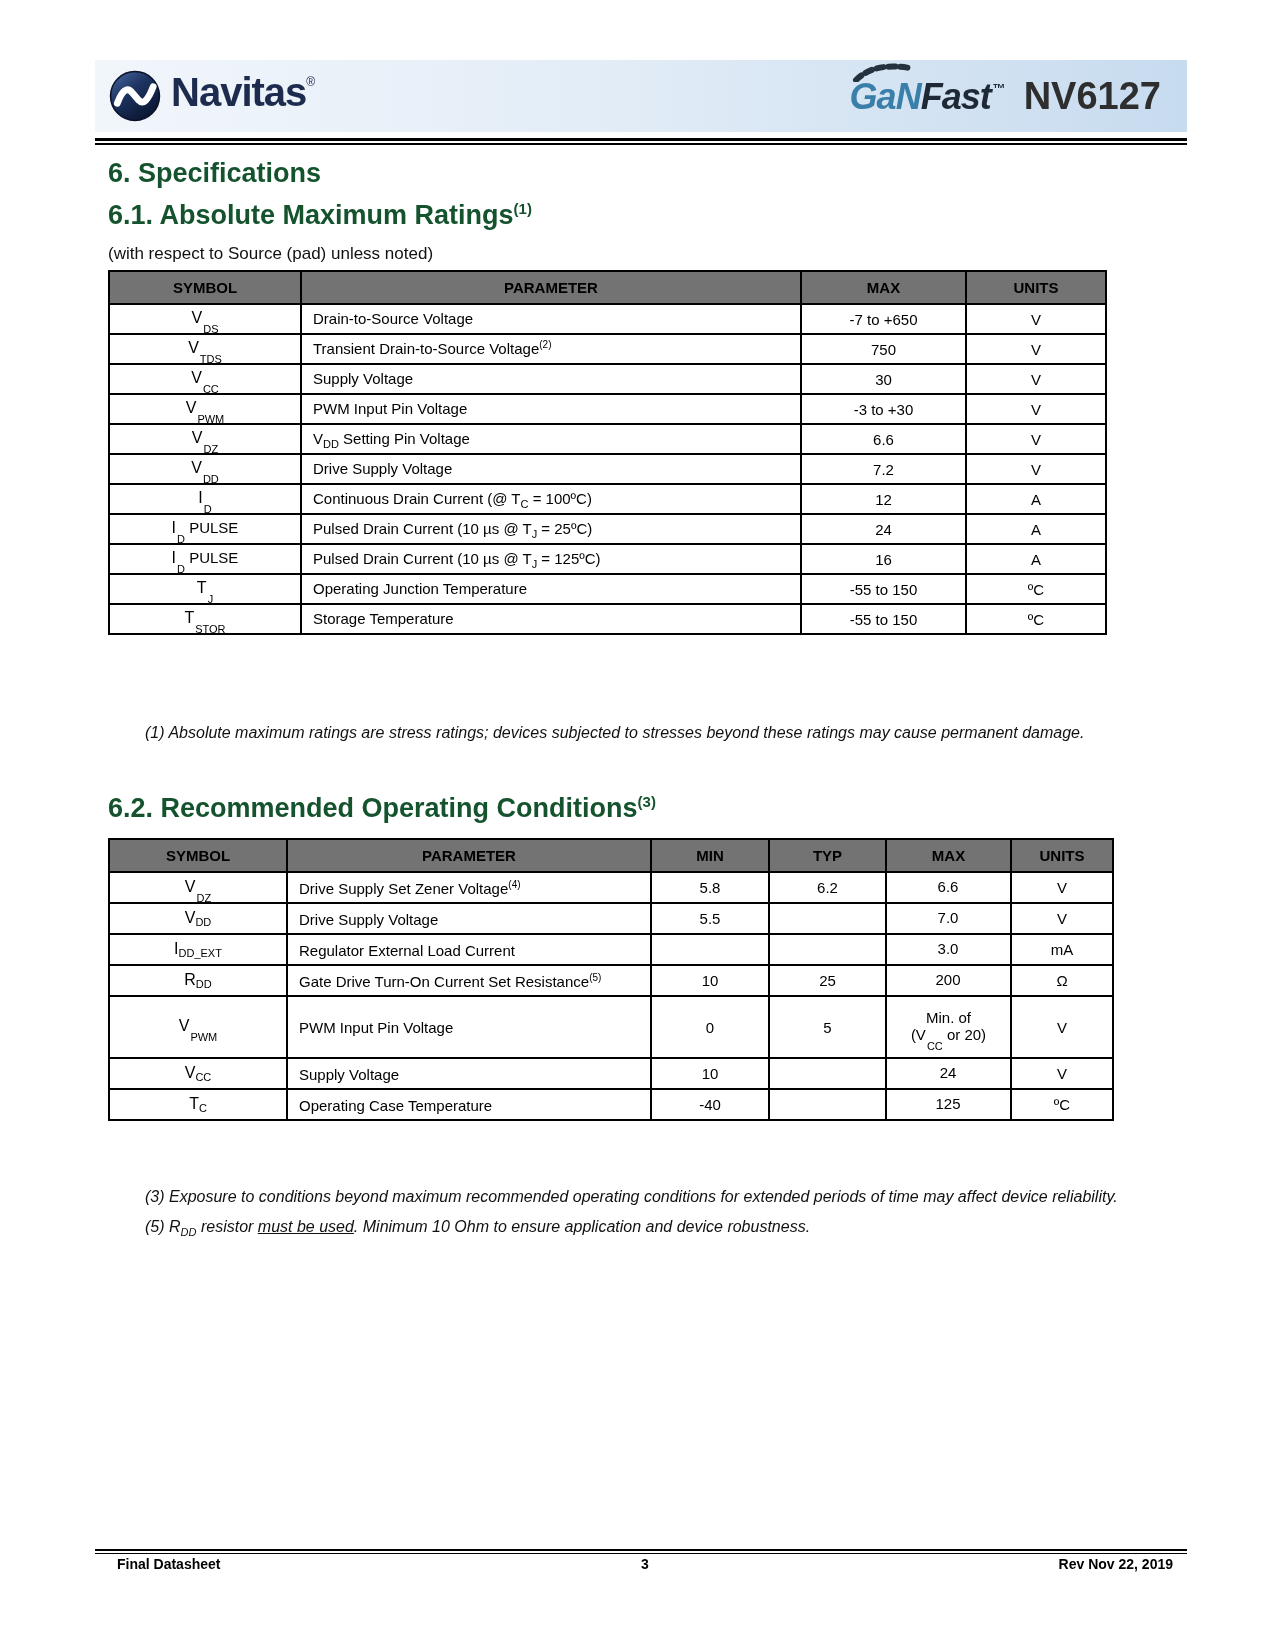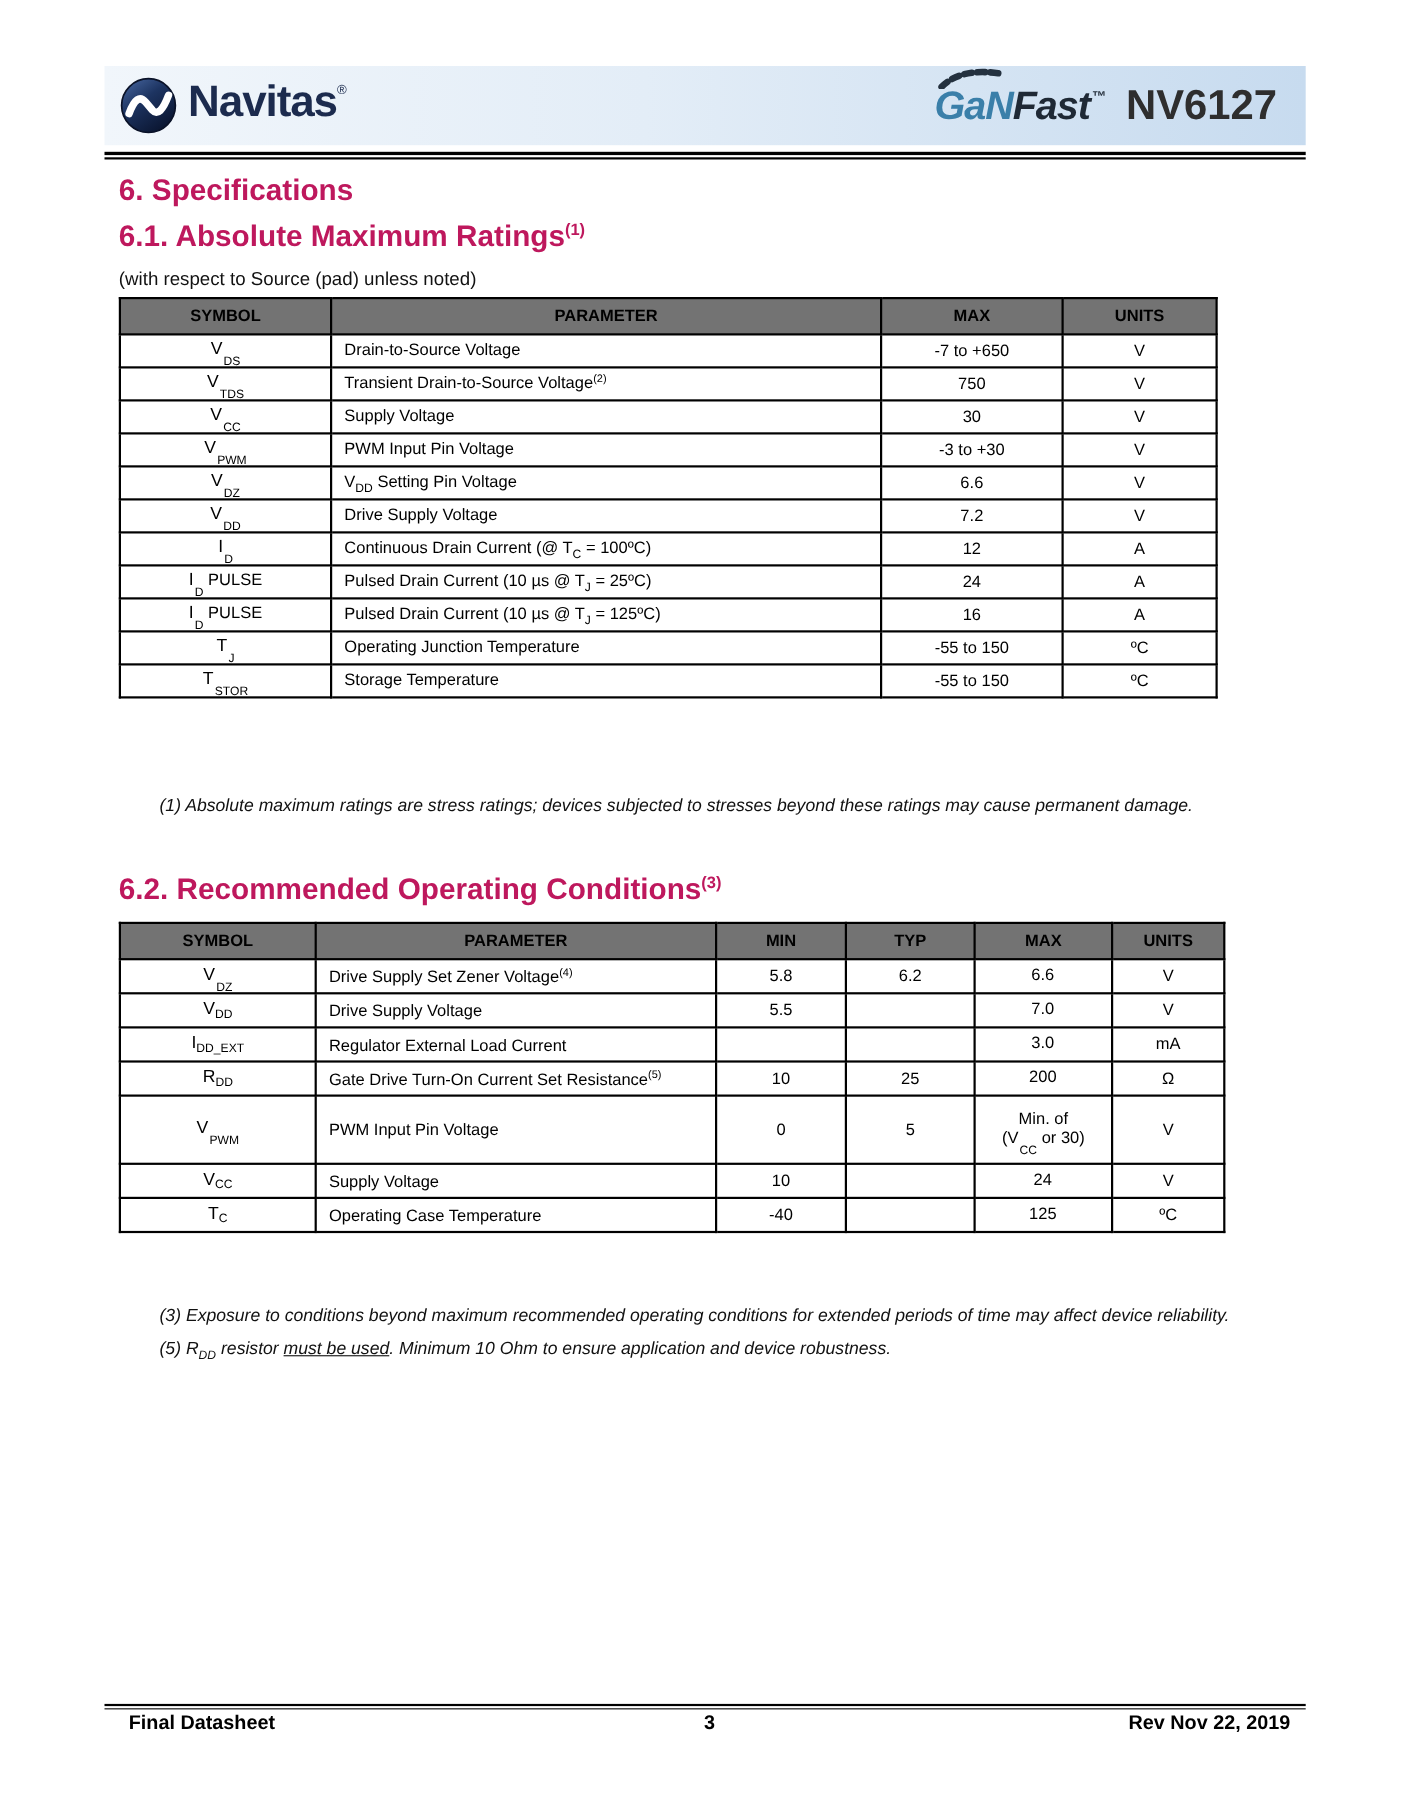--- a/index.html
+++ b/index.html
@@ -19,21 +19,21 @@
   .gf-gan { font-size:36px; font-weight:bold; font-style:italic; color:#3a7fa9; letter-spacing:-1px; }
   .gf-fast { font-size:36px; font-weight:bold; font-style:italic; color:#1f2935; letter-spacing:-1px; }
   .gf-tm { font-size:13px; font-weight:bold; color:#1f2935; position:relative; top:-16px; margin-left:2px; }
   .gf-part { font-size:38px; font-weight:bold; color:#2e2e2e; margin-left:18px; }
 
   .dbl-rule { position:absolute; left:95px; width:1092px; height:7px;
               border-top:3px solid #000; border-bottom:2px solid #000; }
   .rule-head { top:138px; }
   .rule-foot { top:1549px; border-top:2px solid #000; border-bottom:1px solid #000; height:5px; }
 
-  .h1 { position:absolute; left:108px; font-size:27px; font-weight:bold; color:#be185d;text-align:right; }
+  .h1 { position:absolute; left:108px; font-size:27px; font-weight:bold; color:#14532d;text-align:right; }
   .t-spec { top:158px; }
   .t-amr  { top:200px; }
   .t-roc  { top:793px; }
   .h-sup { font-size:15px; vertical-align:super; font-weight:bold; }
   .note { position:absolute; left:108px; top:244px; font-size:17px; color:#111; }
 
   table { border-collapse:collapse; table-layout:fixed; background:#fff; }
   .tbl { position:absolute; left:108px; }
   .tbl1 { top:270px; width:997px; }
   .tbl2 { top:838px; width:1004px; }
@@ -48,21 +48,21 @@
   .si2 { font-size:11px; vertical-align:-3px; }
   sup.fn { font-size:10px; }
   .maxline { display:block; line-height:17px; }
 
   .fnotes { position:absolute; left:145px; font-size:16px; font-style:italic; line-height:30px; color:#111; }
   .fn1 { top:718px; }
   .fn2 { top:1182px; }
   .ul { text-decoration:underline; }
 
   .footer { position:absolute; left:95px; top:1556px; width:1092px; display:flex;
-            font-size:18px; font-weight:bold; padding:0 14px 0 22px;gap:31px; }
+            font-size:14px; font-weight:bold; padding:0 14px 0 22px;gap:31px; }
   .f-left { flex:1; text-align:left; }
   .f-center { flex:1; text-align:center; }
   .f-right { flex:1; text-align:right; }
 
   .logo-circle { width:52px; height:52px; }
 </style>
 </head>
 <body>
 
 <div class="page">
@@ -237,21 +237,21 @@
           <td>10</td>
           <td>25</td>
           <td><span class="maxline"></span><span>200</span><sub class="sd"></sub><span></span></td>
           <td>Ω</td>
         </tr>
     <tr style="height:62px;">
           <td><span class="sym">V</span><sub class="sd">PWM</sub></td>
           <td class="cp"><span>PWM Input Pin Voltage</span><sup class="fn"></sup></td>
           <td>0</td>
           <td>5</td>
-          <td><span class="maxline">Min. of</span><span>(V</span><sub class="sd">CC</sub><span> or 30)</span></td>
+          <td><span class="maxline">Min. of</span><span>(V</span><sub class="sd">CC</sub><span> or 20)</span></td>
           <td>V</td>
         </tr>
     <tr>
           <td><span class="sym">V</span><sub class="si2">CC</sub></td>
           <td class="cp"><span>Supply Voltage</span><sup class="fn"></sup></td>
           <td>10</td>
           <td></td>
           <td><span class="maxline"></span><span>24</span><sub class="sd"></sub><span></span></td>
           <td>V</td>
         </tr>

